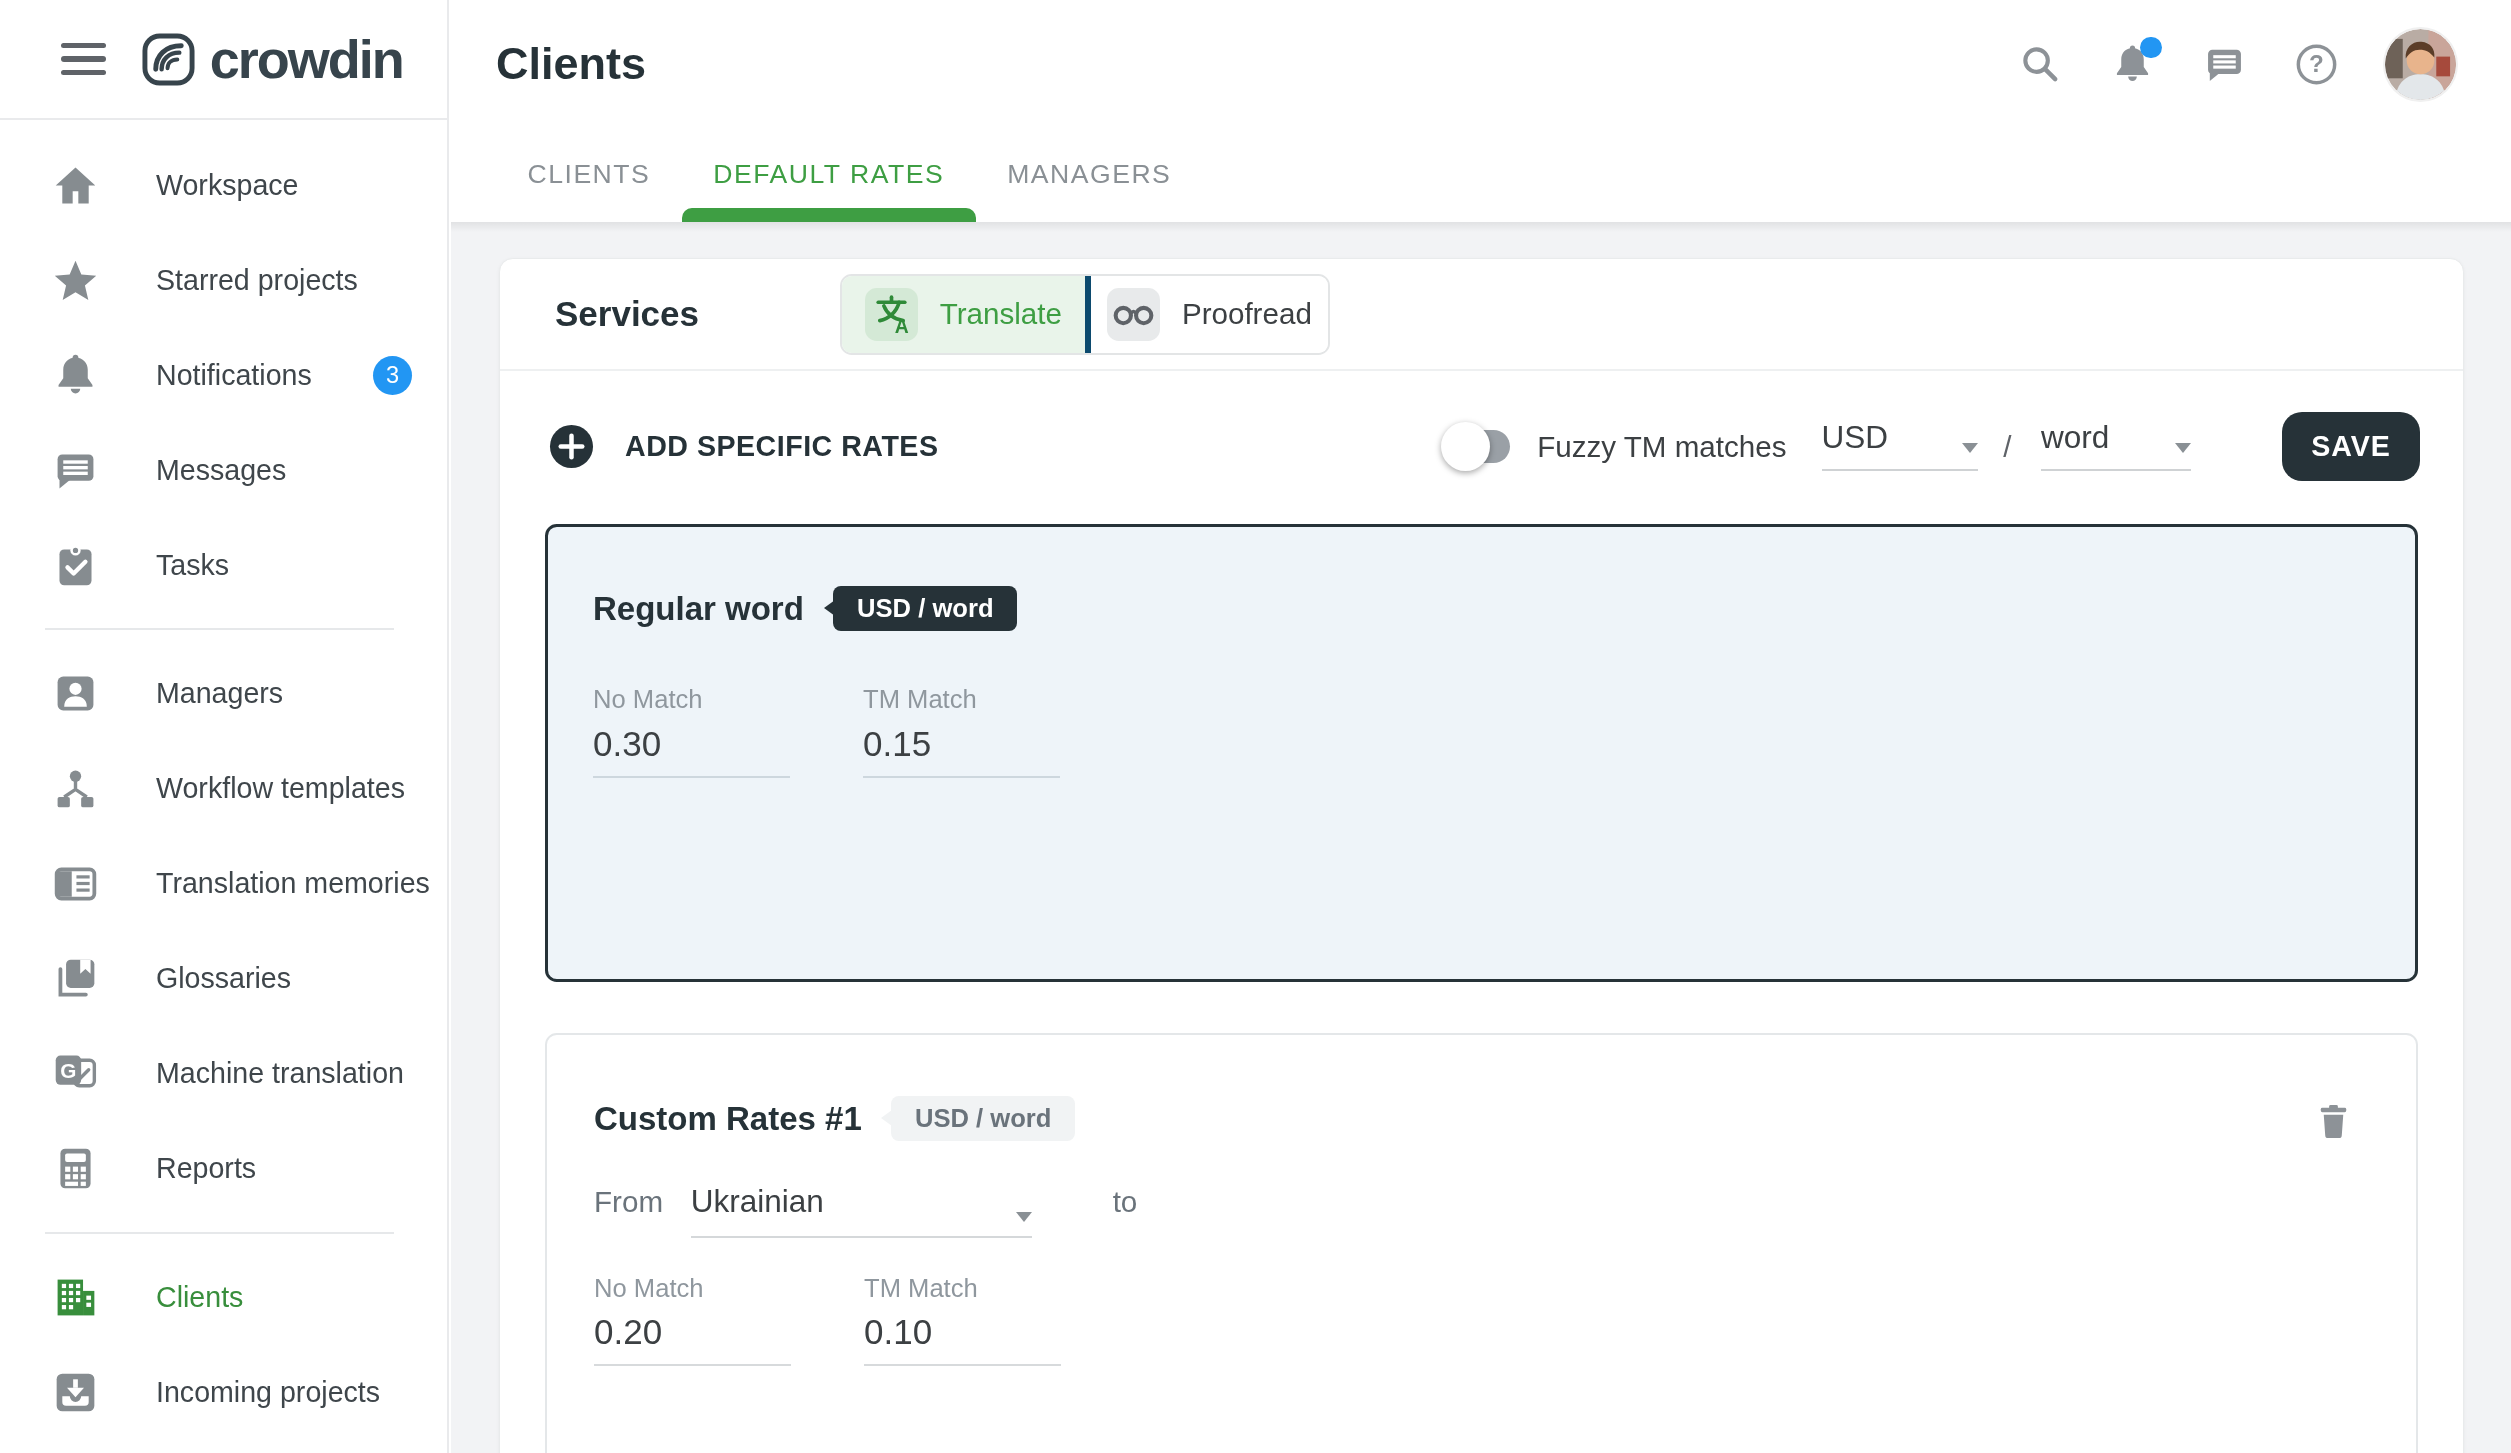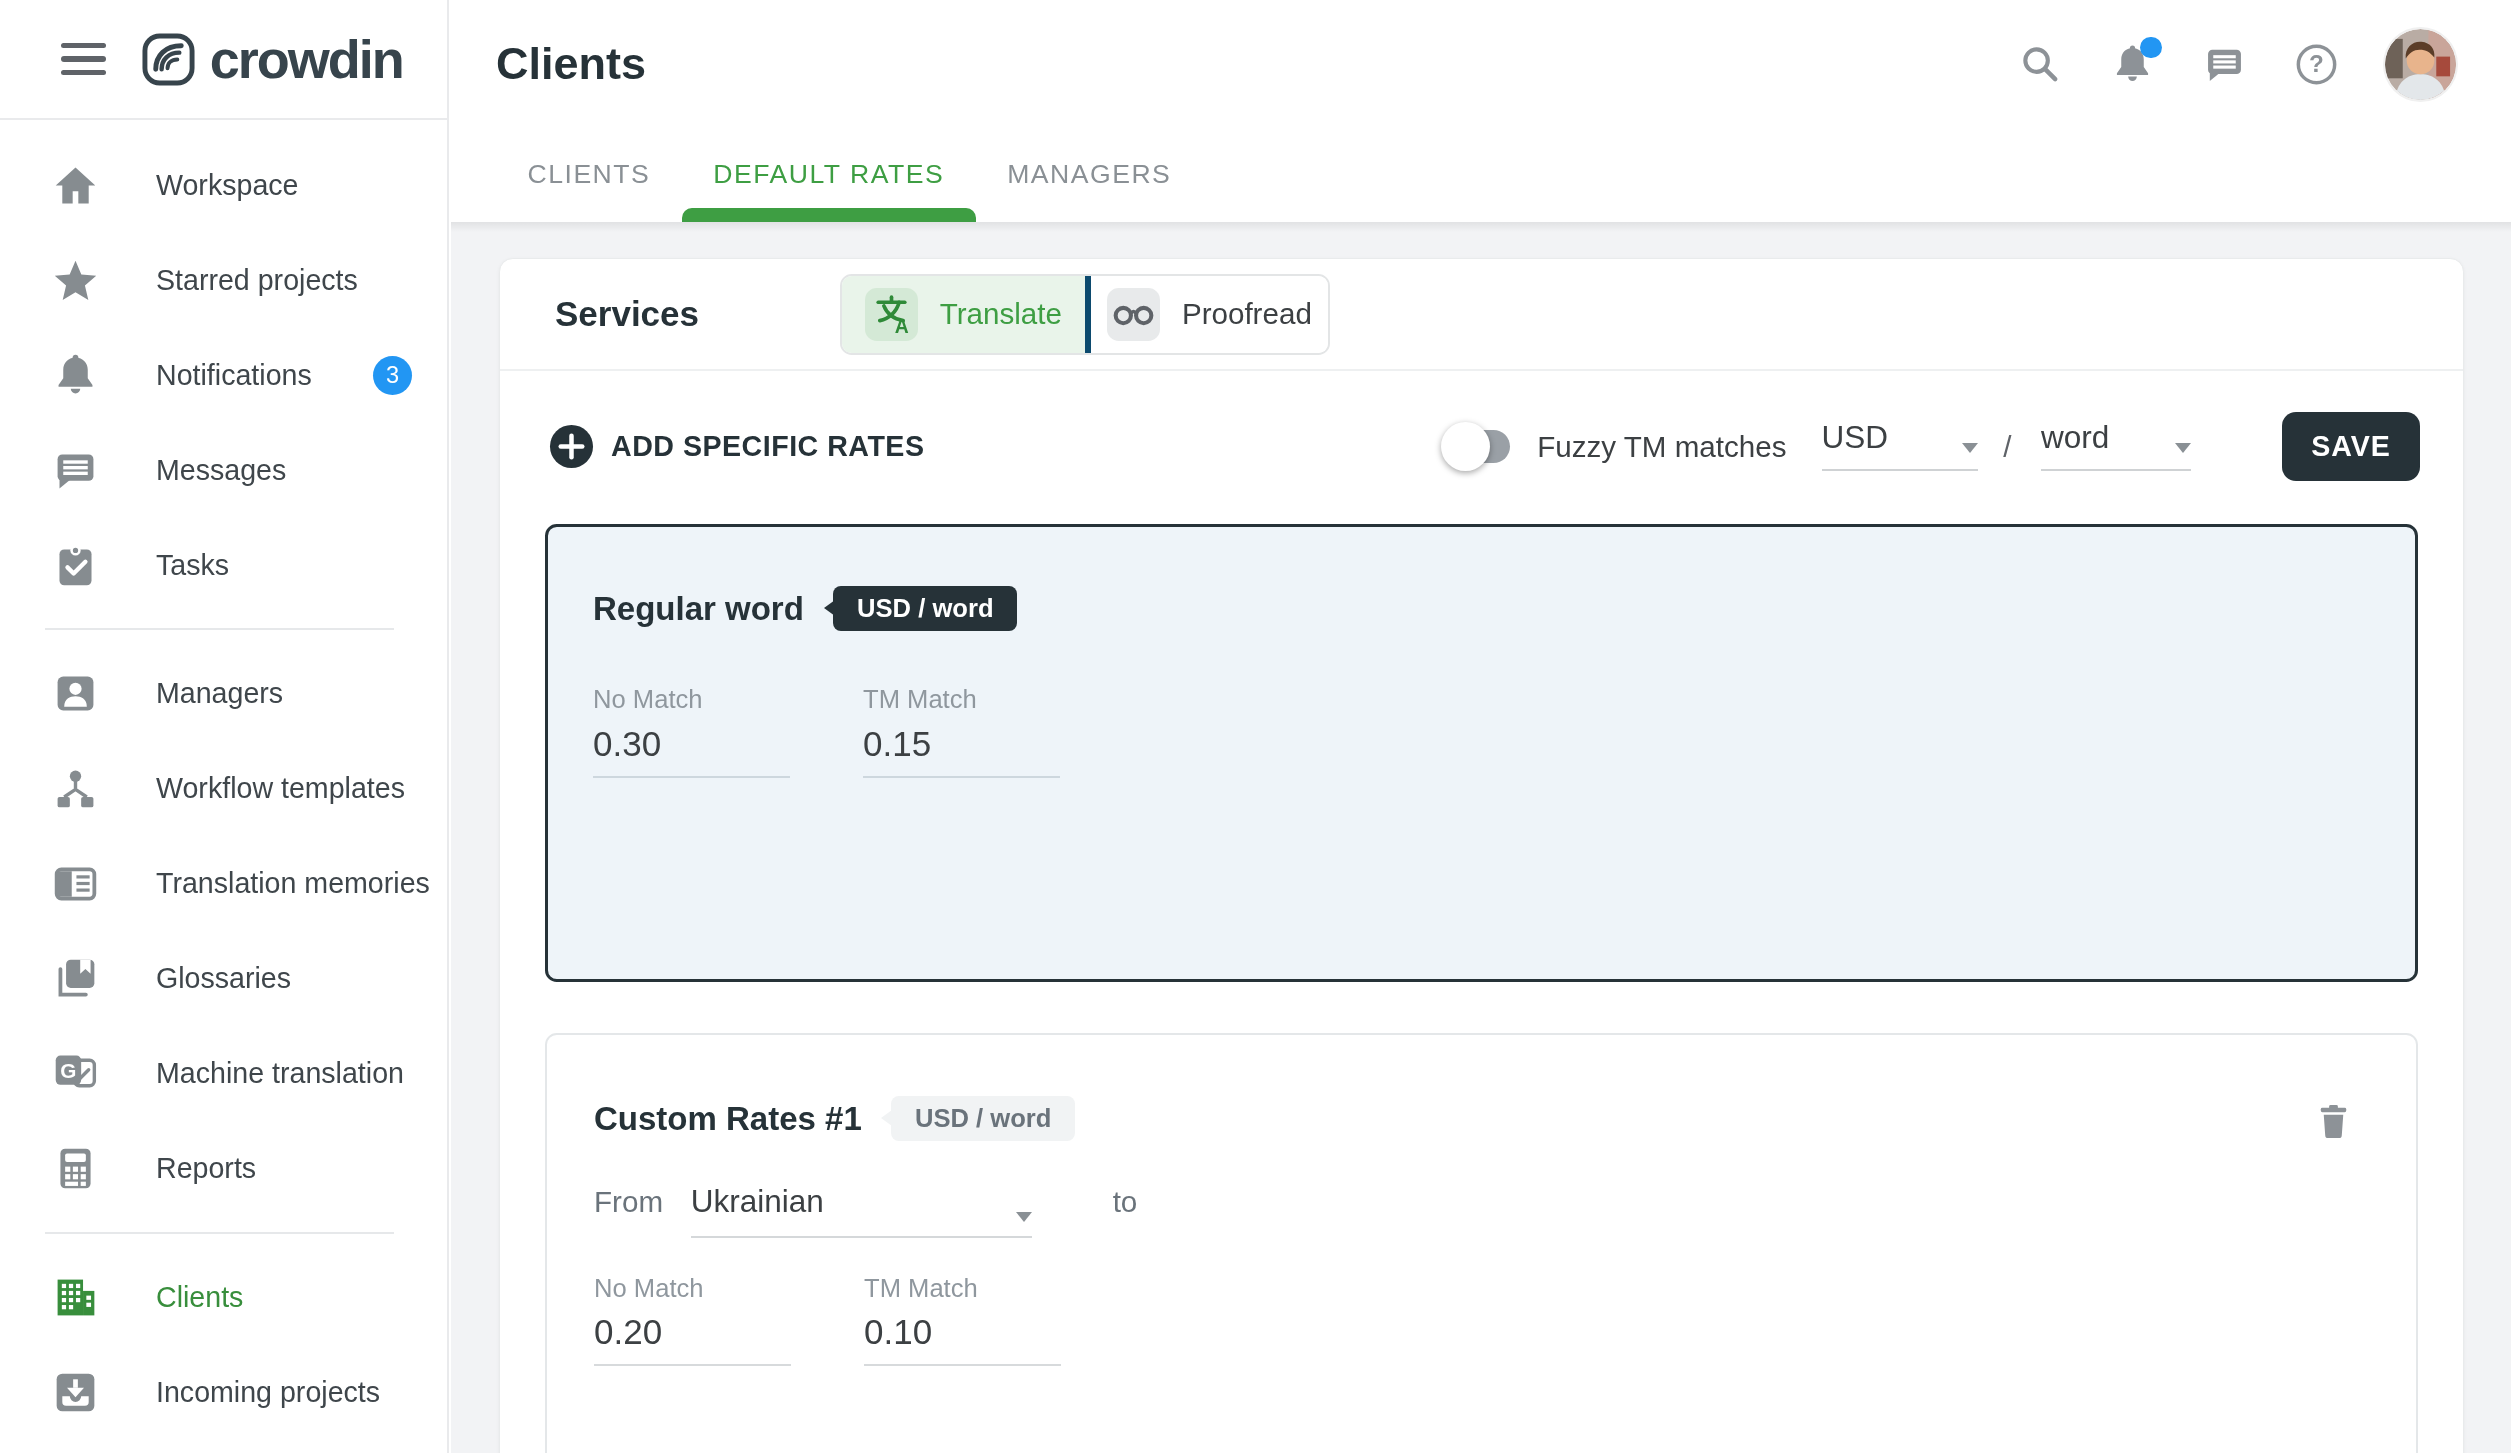--- a/index.html
+++ b/index.html
@@ -60,38 +60,38 @@
     overflow:hidden; height:81px; }
   .seg-btn { width:243px; display:flex; align-items:center; justify-content:center; gap:21.7px;
     cursor:pointer; background:#fff; font-size:29.6px; font-weight:500; color:#3c4043; }
   .seg-btn.active { background:#e9f4ea; color:#3e9e43; }
   .seg-btn + .seg-btn { border-left:6px solid #0c4a6e; }
   .seg-ic { width:53px; height:53px; border-radius:11.8px; display:flex; align-items:center;
     justify-content:center; background:#e8eaeb; }
   .seg-btn.active .seg-ic { background:#d4e9d6; }
 
   .toolbar { margin-top:40px; height:71px; display:flex; align-items:center; padding:0 43px 0 49px; }
-  .add-rates { display:flex; align-items:center; gap:17px; cursor:pointer; }
+  .add-rates { display:flex; align-items:center; gap:31px; cursor:pointer; }
   .add-rates .txt { font-size:28.6px; font-weight:700; letter-spacing:0.5px; color:#263238; }
   .toolbar-right { margin-left:auto; display:flex; align-items:center; }
   .toggle { position:relative; width:67px; height:33px; border-radius:16.7px; background:#9aa0a6;
     cursor:pointer; flex:0 0 67px; }
   .toggle .knob { position:absolute; left:-2px; top:-7.9px; width:49px; height:49px; border-radius:50%;
     background:#fff; box-shadow:0 2px 6.9px rgba(0,0,0,.35); }
   .toggle-lbl { margin-left:27.6px; font-size:29.6px; color:#3c4043; }
   .select { display:flex; align-items:flex-end; justify-content:space-between; cursor:pointer;
     border-bottom:2px solid #cfd2d4; padding-bottom:15.8px; }
   .select .val { font-size:31.5px; color:#3c4043; line-height:1; }
   .caret { width:0; height:0; border-left:8.9px solid transparent; border-right:8.9px solid transparent;
     border-top:10.8px solid #8a9095; margin-left:11.8px; }
   .sel-currency { width:156px; margin-left:35px; }
   .slash { font-size:29.6px; color:#5f6368; margin:0 0 0 25.6px; }
   .sel-unit { width:150px; margin-left:29.6px; }
   .save-btn { margin-left:91px; width:138px; height:69px; background:#263238; color:#fff;
-    border:none; border-radius:14px; font-size:28.6px; font-weight:700; letter-spacing:1px;
+    border:none; border-radius:20px; font-size:28.6px; font-weight:700; letter-spacing:1px;
     font-family:inherit; cursor:pointer; }
 
   
   .card { margin:42px 45px 0 45px; border-radius:11.8px; position:relative; }
   .card.regular { background:#eef4f9; border:3px solid #263238; height:458px; padding:59px 45px 0 45px; }
   .card.custom { margin-top:51px; background:#fff; border:2px solid #e4e7e9; height:591px;
     padding:61px 45px 0 47px; }
   .card-title-row { display:flex; align-items:center; }
   .card-title { font-size:33px; font-weight:700; color:#263238; }
   .tooltip-badge { position:relative; margin-left:29.6px; height:45px; display:flex; align-items:center;

